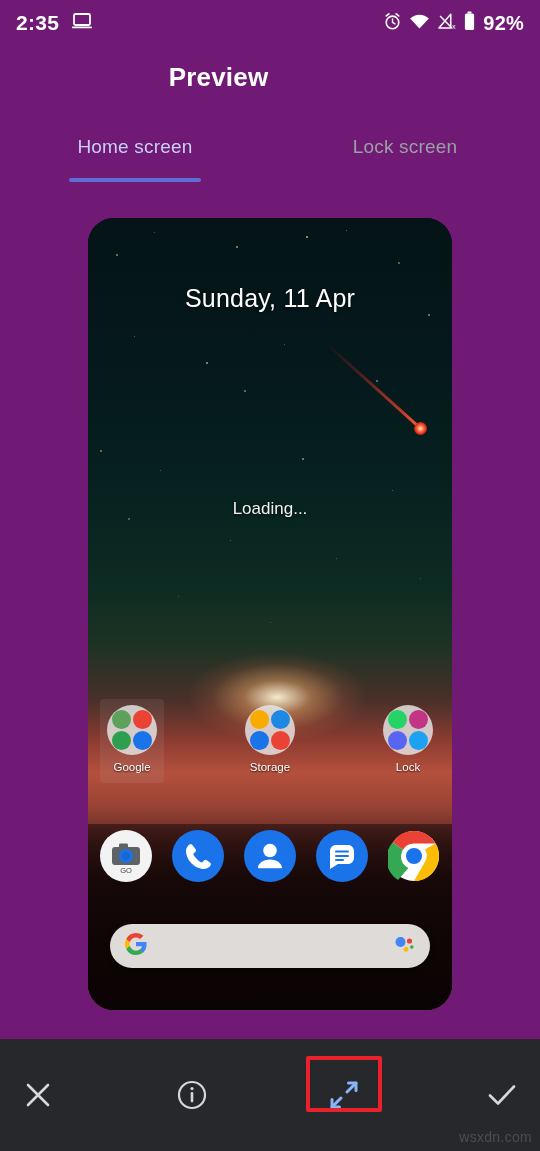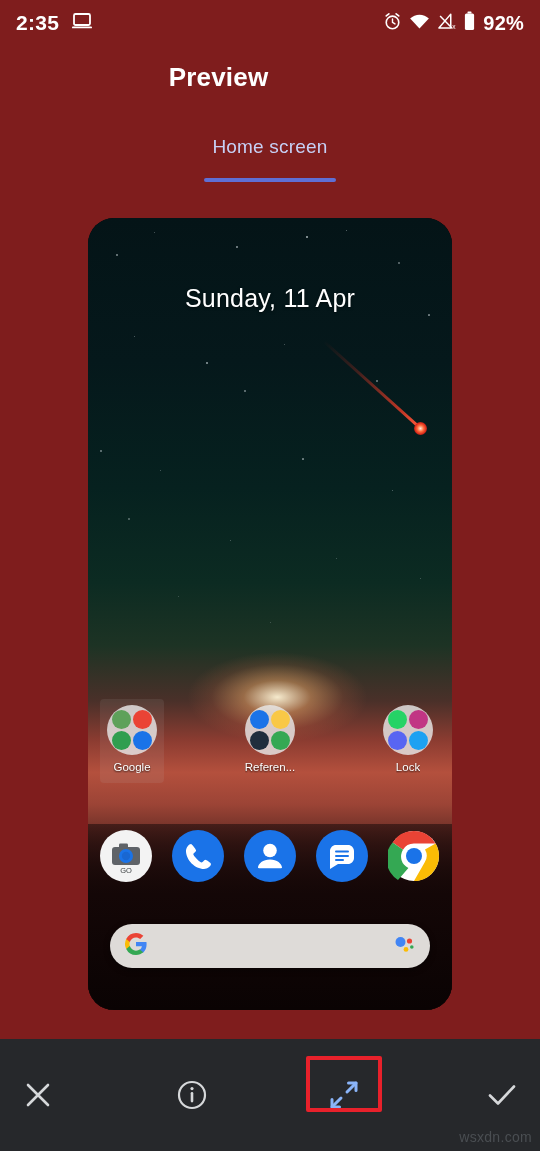--- a/index.html
+++ b/index.html
@@ -2,21 +2,21 @@
 <html><head>
 <meta charset="utf-8">
 <style>
   * { box-sizing: border-box; margin: 0; padding: 0; }
   html, body {
     width: 540px; height: 1151px;
     background: #000;
     font-family: "Liberation Sans", sans-serif;
     overflow: hidden;
   }
-  #screen { position: relative; width: 540px; height: 1151px; background: #7f1d1d; }
+  #screen { position: relative; width: 540px; height: 1151px; background: #701a75; }
 
   
   .statusbar {
     position: absolute; top: 0; left: 0; width: 540px; height: 46px;
     display: flex; align-items: center; justify-content: space-between;
     padding: 0 16px; color: #fff;
   }
   .sb-left { display: flex; align-items: center; gap: 12px; }
   .sb-time { font-size: 21px; font-weight: bold; letter-spacing: .3px; }
   .sb-right { display: flex; align-items: center; gap: 7px; }
@@ -228,20 +228,23 @@
       <span class="sb-pct">92%</span>
     </div>
   </div>
 
   <div class="page-title">Preview</div>
 
   <div class="tabs">
     <div class="tab active">
       <span class="tab-label">Home screen</span>
       <span class="tab-underline"></span>
+    </div>
+    <div class="tab inactive">
+      <span class="tab-label">Lock screen</span>
     </div>
   </div>
 
   <div class="preview-card">
     <div class="wallpaper"></div>
 
     <div class="stars">
       <div class="star" style="left:28px;  top:36px;  width:1.6px; height:1.6px; opacity:.55"></div>
       <div class="star" style="left:66px;  top:14px;  width:1.3px; height:1.3px; opacity:.4"></div>
       <div class="star" style="left:148px; top:28px;  width:1.8px; height:1.8px; opacity:.65"></div>
@@ -273,44 +276,45 @@
     </div>
 
     <div class="mountains">
       <div class="mtn mtn-left"></div>
       <div class="mtn mtn-mid"></div>
       <div class="mtn mtn-right"></div>
       <div class="mtn-base"></div>
     </div>
 
     <div class="wp-date">Sunday, 11 Apr</div>
+    <div class="wp-loading">Loading...</div>
 
     <div class="folder-row">
 
       <div class="folder selected">
         <div class="folder-circle">
           <span class="mini" style="background:#5ea15a"></span>
           <span class="mini" style="background:#ea4335"></span>
           <span class="mini" style="background:#2f9e4f"></span>
           <span class="mini" style="background:#1a73e8"></span>
         </div>
         <div class="folder-label">Google</div>
       </div>
 
-
-
       <div class="folder">
         <div class="folder-circle">
+          <span class="mini" style="background:#f9ab00"></span>
+          <span class="mini" style="background:#1e88e5"></span>
           <span class="mini" style="background:#1a73e8"></span>
-          <span class="mini" style="background:#f9c846"></span>
-          <span class="mini" style="background:#1f2e3d"></span>
-          <span class="mini" style="background:#34a853"></span>
+          <span class="mini" style="background:#ea4335"></span>
         </div>
-        <div class="folder-label">Referen...</div>
-      </div>
+        <div class="folder-label">Storage</div>
+      </div>
+
+
 
       <div class="folder">
         <div class="folder-circle">
           <span class="mini" style="background:#25d366"></span>
           <span class="mini" style="background:#c13584"></span>
           <span class="mini" style="background:#5865f2"></span>
           <span class="mini" style="background:#1da1f2"></span>
         </div>
         <div class="folder-label">Lock</div>
       </div>

